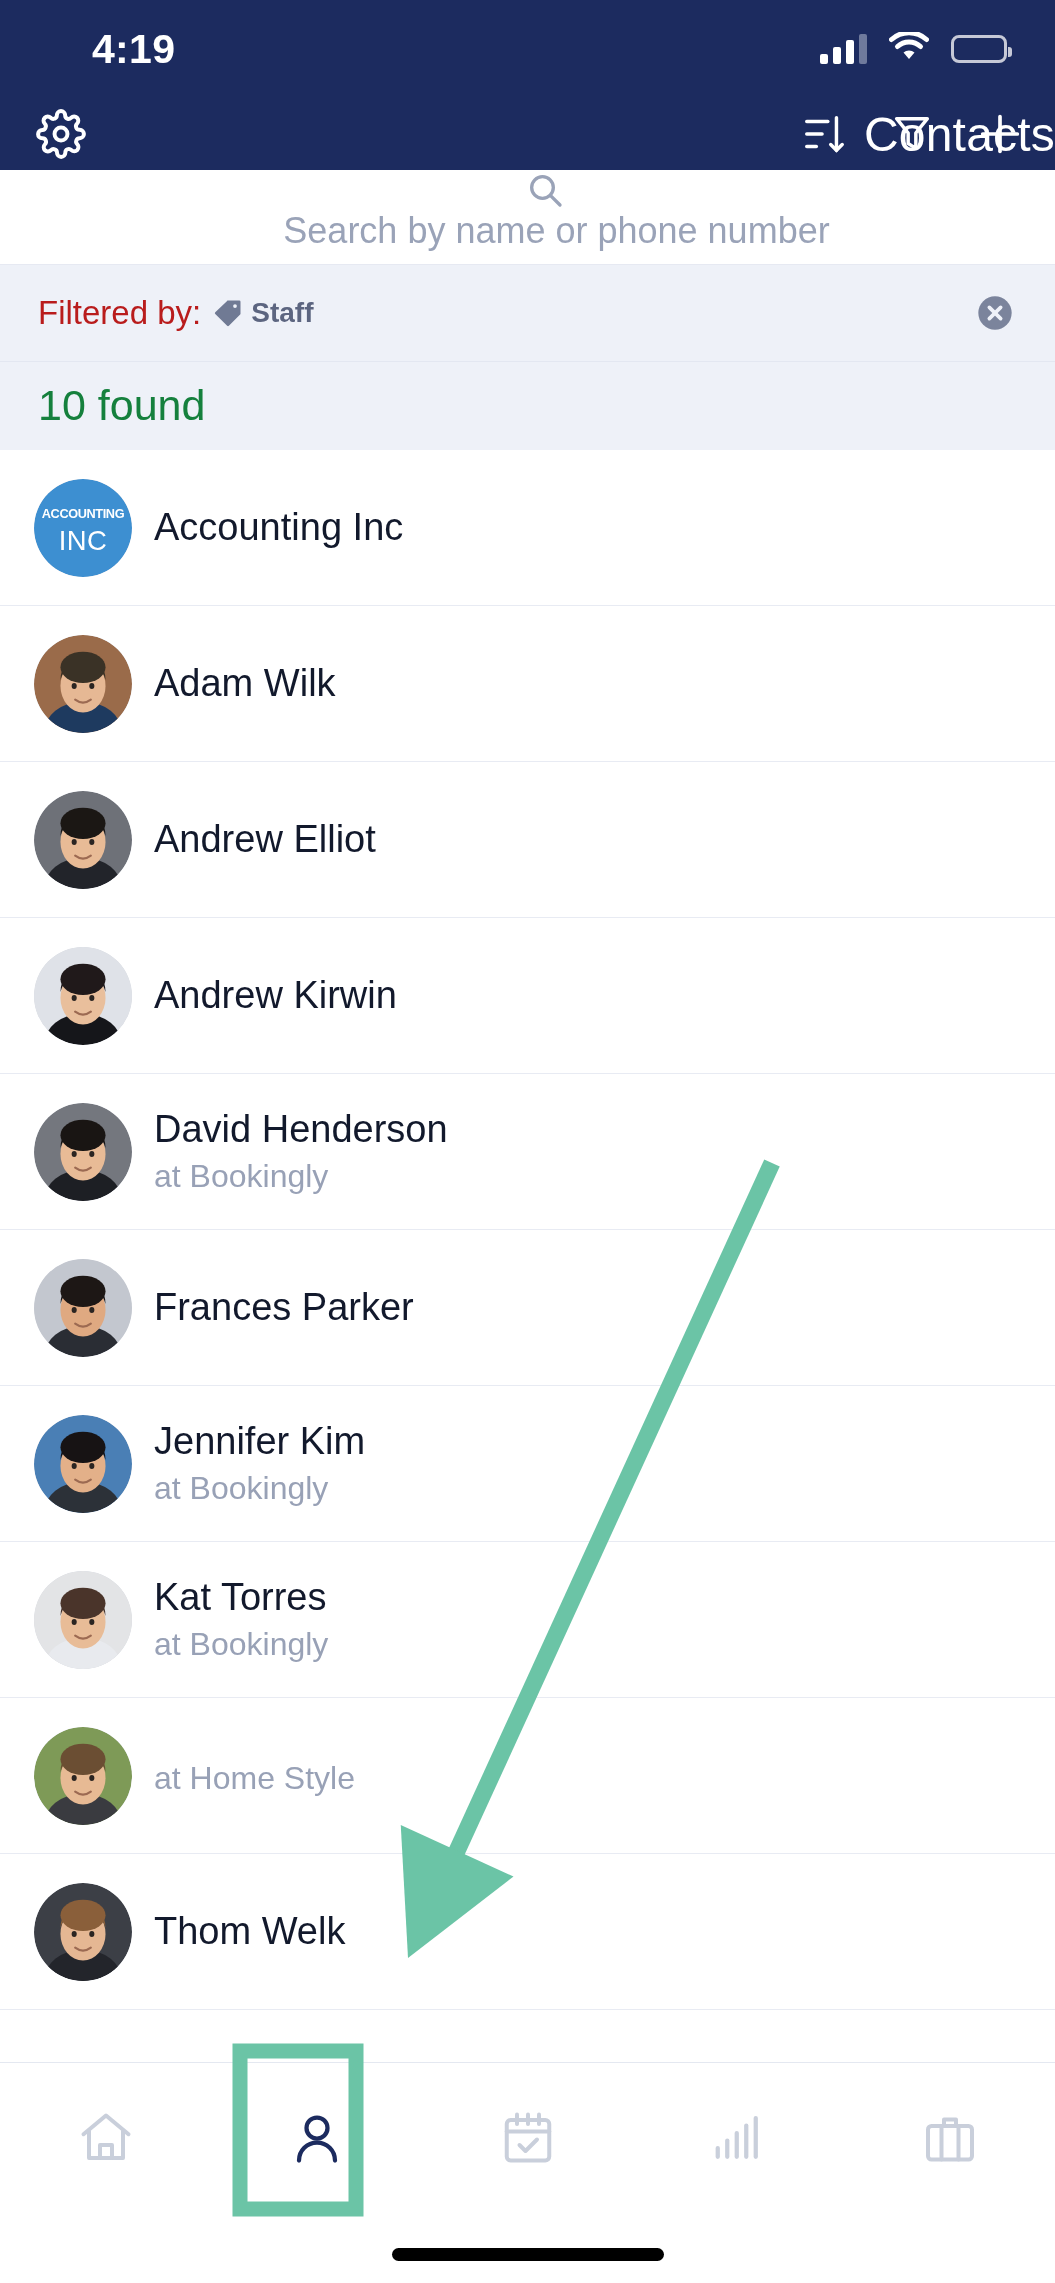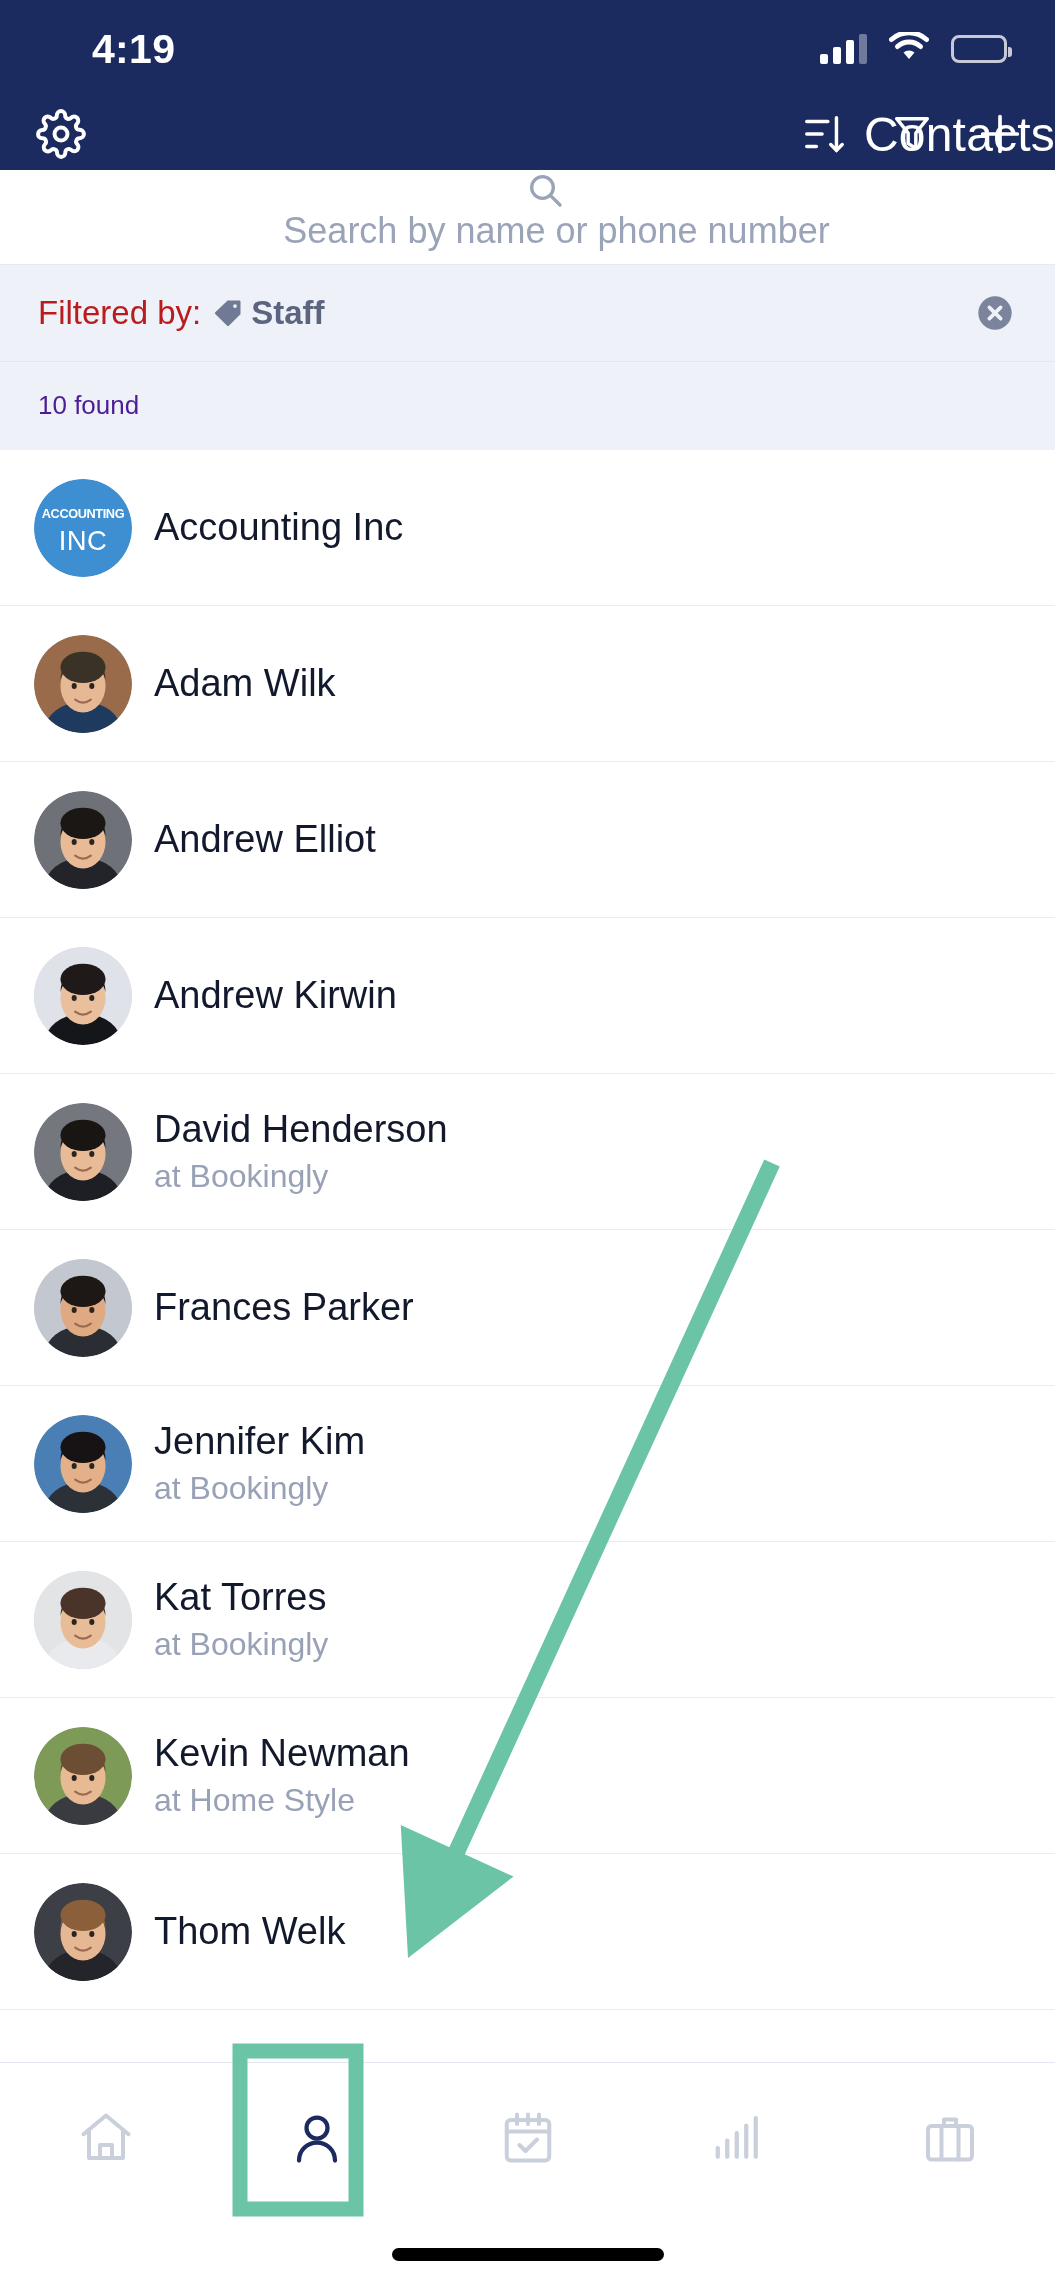--- a/index.html
+++ b/index.html
@@ -164,38 +164,38 @@
     color: #b91c1c;
     font-size: 33px;
   }
   .filter-tag-icon {
     margin: 0 8px 0 12px;
     display: inline-flex;
     align-items: center;
   }
   .filter-tag-name {
     color: #5c6580;
-    font-size: 33px;
+    font-size: 28px;
     font-weight: bold;
   }
   .filter-clear {
     position: absolute;
     right: 38px;
     width: 44px; height: 44px;
     display: flex; align-items: center; justify-content: center;
   }
   .found-row {
     height: 87px;
     display: flex;
     align-items: center;
     padding-left: 38px;
   }
   .found-text {
-    color: #4c1d95;
-    font-size: 26px;
+    color: #15803d;
+    font-size: 43px;
   }
 
   
   .contact-list {
     position: absolute;
     top: 450px; left: 0;
     width: 1055px;
     height: 1612px;
     background: #ffffff;
     overflow: hidden;
@@ -569,21 +569,20 @@
       <ellipse cx="50" cy="52" rx="23" ry="27" fill="#e7ba94"></ellipse>
       <path d="M27 46 a23 27 0 0 1 46 0 q-6 -20 -23 -20 q-17 0 -23 20 Z" fill="#6b4e33"></path>
       <ellipse cx="50" cy="33" rx="23" ry="16" fill="#6b4e33"></ellipse>
       <ellipse cx="41" cy="52" rx="2.6" ry="3" fill="#2b2522"></ellipse>
       <ellipse cx="59" cy="52" rx="2.6" ry="3" fill="#2b2522"></ellipse>
       <path d="M42 66 q8 6 16 0" stroke="#9c6a52" stroke-width="2.2" fill="none" stroke-linecap="round"></path>
     </g>
   </svg>
         </div>
         <div class="contact-text">
-          <div class="contact-name">Kevin Newman</div>
           <div class="contact-sub">at Home Style</div>
         </div>
       </div>
       <div class="contact-row">
         <div class="avatar">
   <svg viewBox="0 0 100 100">
     <defs>
               <clipPath id="av9">
                 <circle cx="50" cy="50" r="50"></circle>
               </clipPath>

